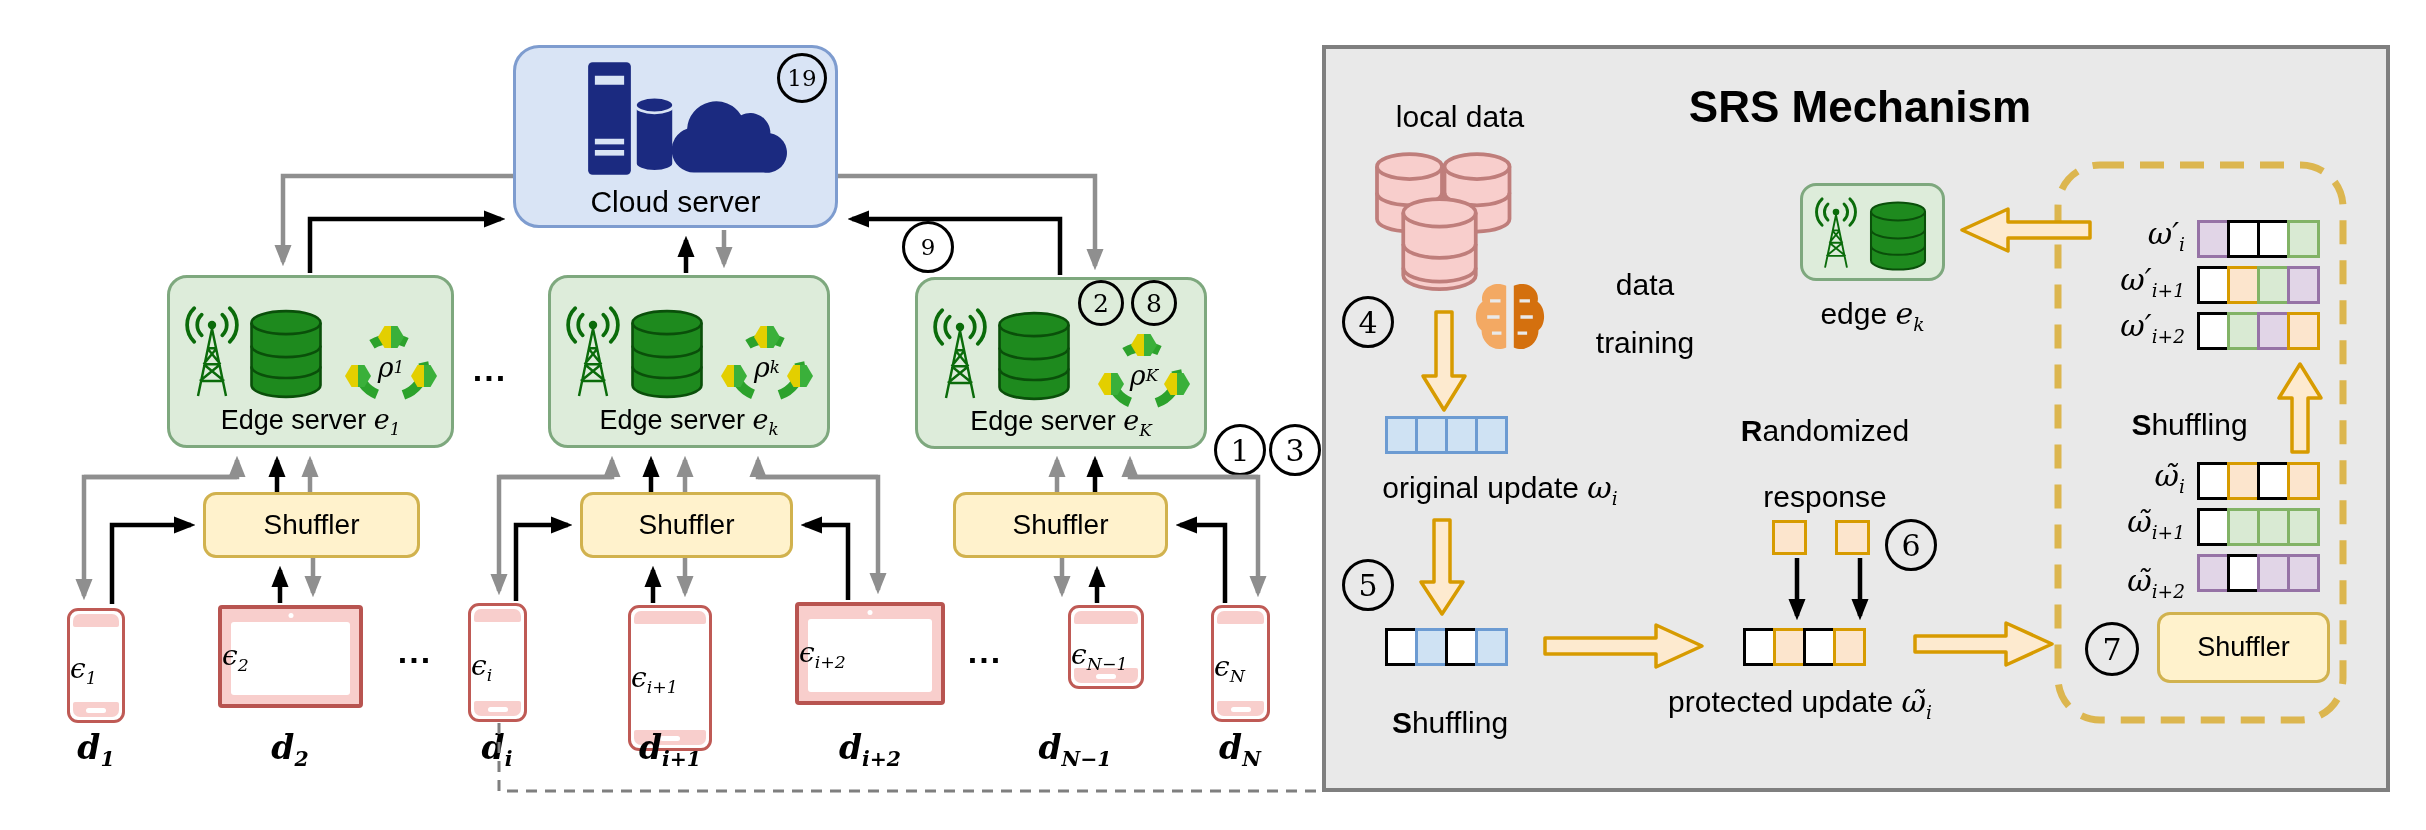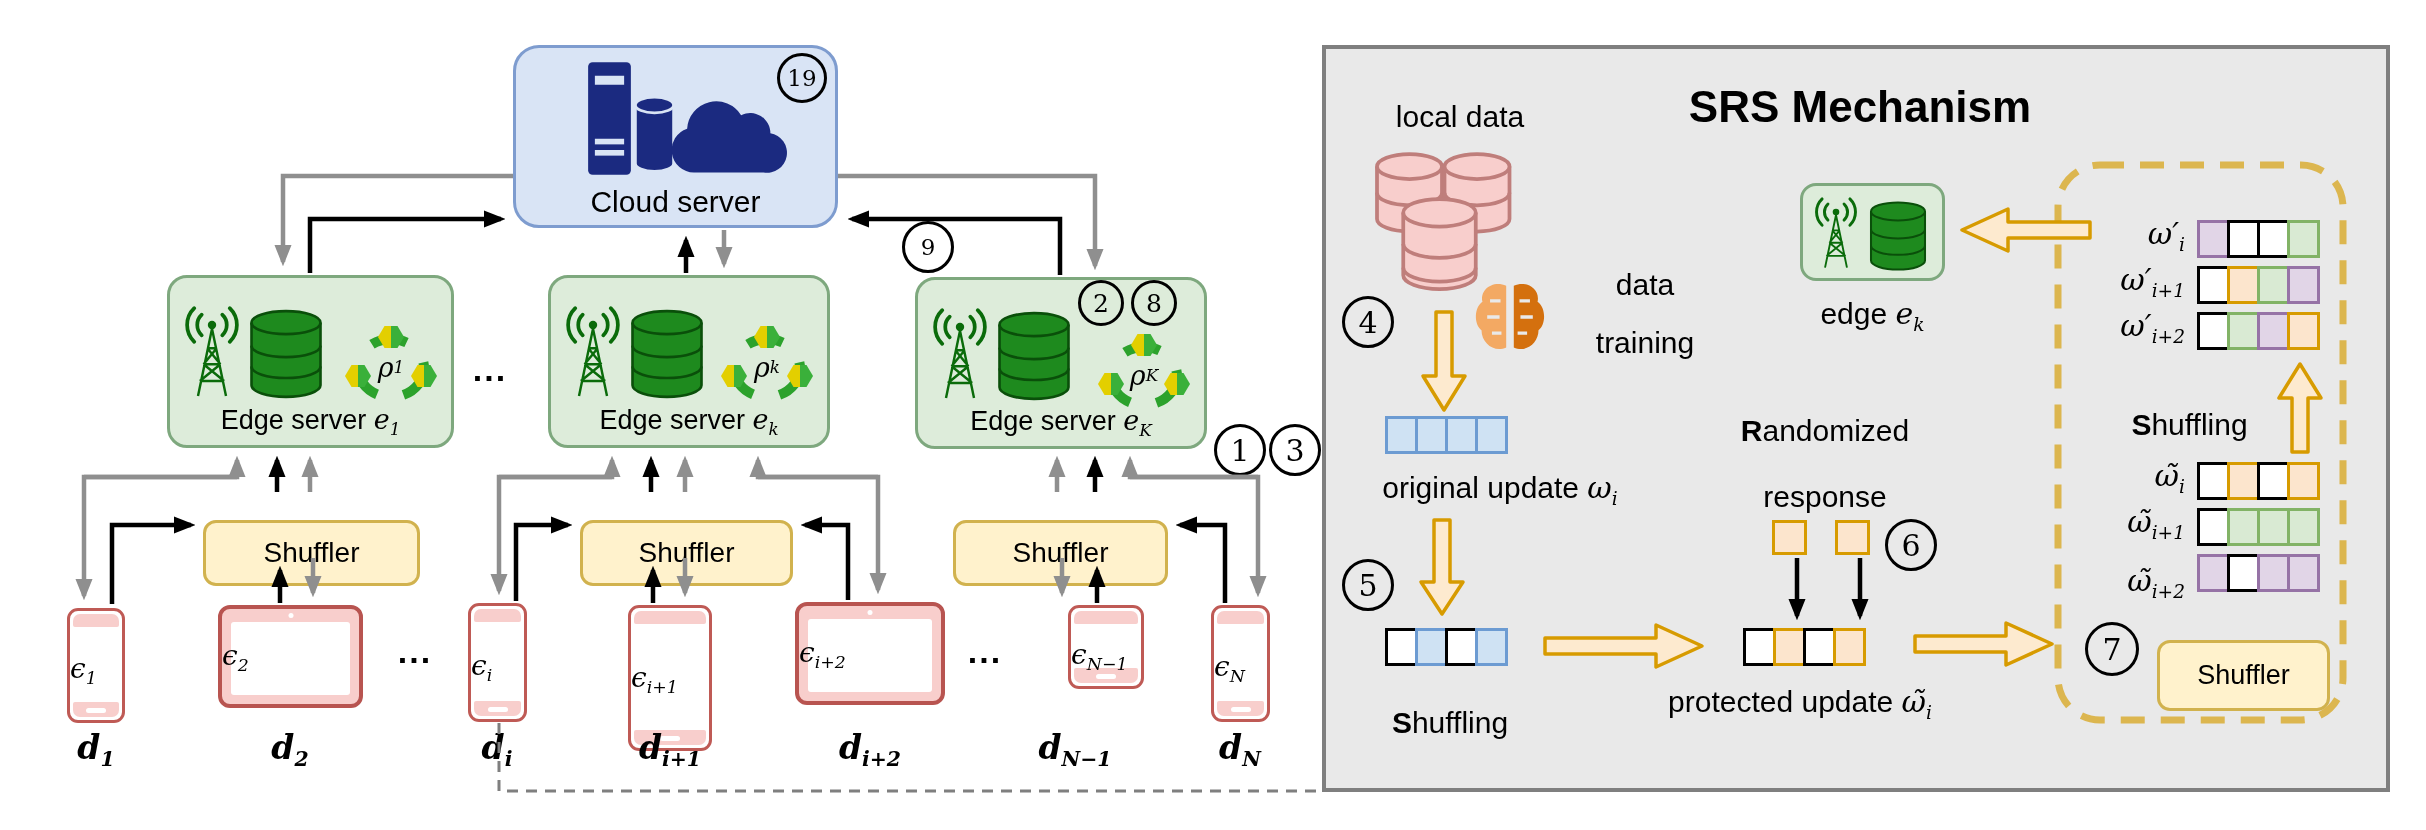--- a/index.html
+++ b/index.html
@@ -4,41 +4,41 @@
 <style>
   html,body{margin:0;padding:0;background:#fff;}
   #stage{position:relative;width:2426px;height:830px;background:#fff;overflow:hidden;
          font-family:"Liberation Sans",sans-serif;color:#000;}
   .abs{position:absolute;box-sizing:border-box;}
   
   .cloud-box{background:#d9e4f5;border:3.5px solid #7e9ccf;border-radius:26px;}
   .edge-box{background:#ddecda;border:3px solid #7ea87e;border-radius:20px;}
   .edge-box-sm{background:#ddecda;border:3px solid #7ea87e;border-radius:16px;}
   .shuffler{background:#fff2cc;border:3px solid #d1b24e;border-radius:13px;
-            display:flex;align-items:center;justify-content:center;font-size:28px;margin-top:28px;}
+            display:flex;align-items:center;justify-content:center;font-size:28px;}
   .panel{background:#e9e9e9;border:4px solid #7f7f7f;}
   
   .lbl{white-space:nowrap;}
   .center{text-align:center;}
   .math{font-family:"DejaVu Serif",serif;font-style:italic;}
   .sb{font-family:"DejaVu Serif",serif;font-style:italic;font-size:0.62em;vertical-align:-0.35em;}
   .bold1{font-weight:bold;}
   .title{font-weight:bold;font-size:44px;}
   .dots{font-weight:bold;font-size:34px;letter-spacing:2px;}
   
   .circle{border:3px solid #000;border-radius:50%;display:flex;align-items:center;justify-content:center;
           font-family:"DejaVu Serif",serif;font-size:30px;background:transparent;}
   .circle.small{font-size:23px;}
   .circle.tiny{font-size:25px;}
   
   .phone{background:#fff;border:3px solid #bf5a55;border-radius:11px;}
   .ptop{position:absolute;left:3px;right:3px;top:3px;height:13px;background:#f8cecc;border-radius:7px 7px 2px 2px;}
   .pbot{position:absolute;left:3px;right:3px;bottom:3px;height:15px;background:#f8cecc;border-radius:2px 2px 7px 7px;}
   .pbar{position:absolute;left:50%;transform:translateX(-50%);bottom:7px;width:20px;height:5px;background:#fff;border-radius:3px;}
-  .tablet{background:#f8cecc;border:4px solid #b85450;border-radius:12px;}
+  .tablet{background:#f8cecc;border:4px solid #b85450;border-radius:4px;}
   .screen{position:absolute;left:9px;right:9px;top:13px;bottom:9px;background:#fff;border-radius:3px;}
   .cam{position:absolute;top:4px;left:50%;transform:translateX(-50%);width:5px;height:5px;background:#fff;border-radius:50%;}
   .dev-label{position:absolute;left:0;right:0;top:38%;
              font-family:"DejaVu Serif",serif;font-style:italic;font-size:28px;}
   .tablet .dev-label{top:32%;}
   .d-label{font-family:"DejaVu Serif",serif;font-style:italic;font-weight:bold;font-size:33px;text-align:center;}
   
   .cellrow{display:flex;}
   .cell{width:33px;height:38px;border:3px solid #000;box-sizing:border-box;margin-left:-3px;background:#fff;}
   .cell:first-child{margin-left:0;}

